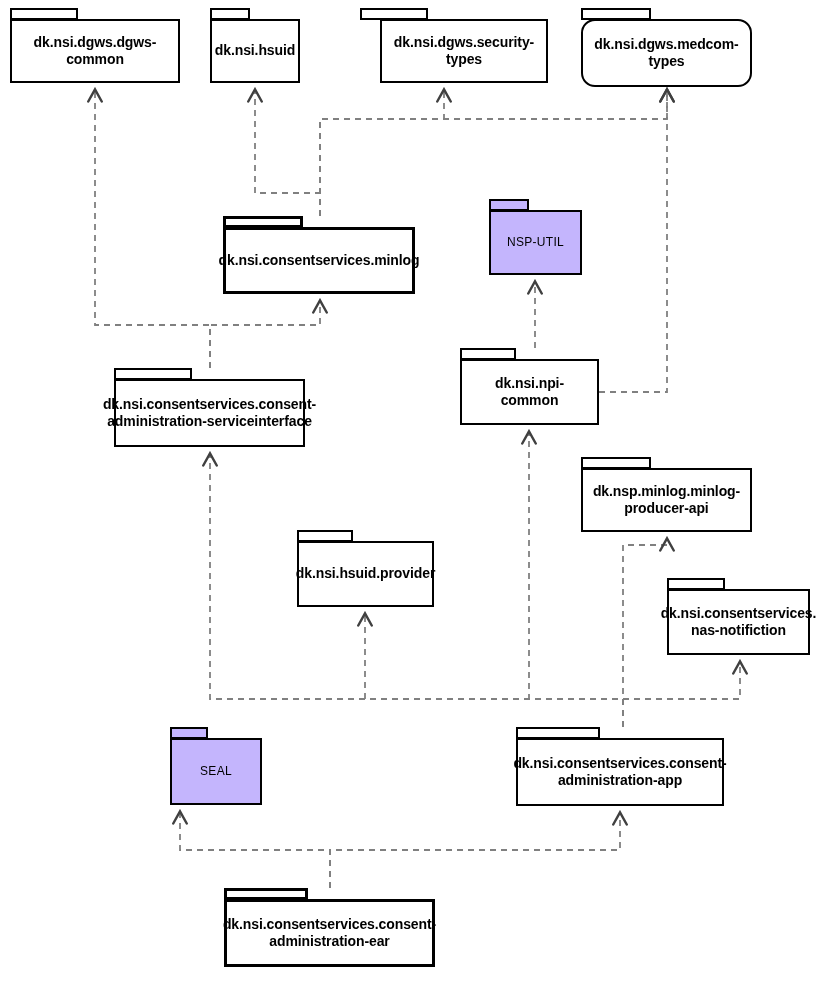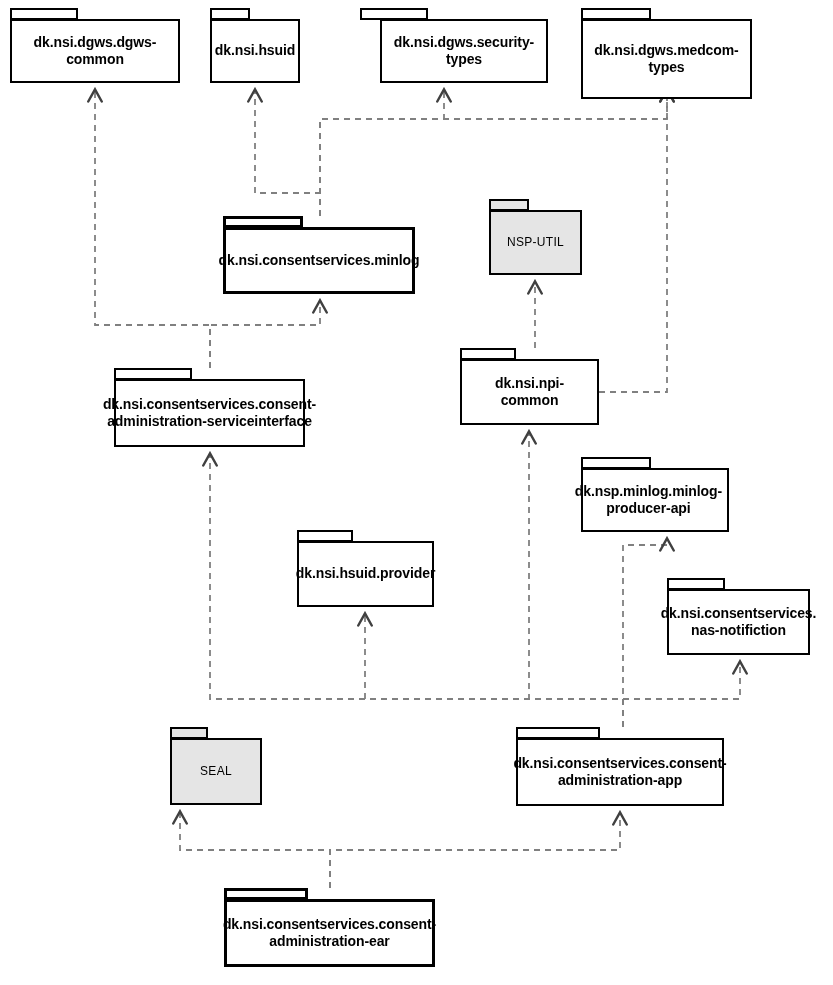--- a/index.html
+++ b/index.html
@@ -6,21 +6,21 @@
   html,body{margin:0;padding:0;background:#ffffff;}
   body{font-family:"Liberation Sans",sans-serif;}
   #diagram-root{position:relative;width:833px;height:985px;background:#ffffff;overflow:hidden;}
   #edge-layer{position:absolute;left:0;top:0;width:833px;height:985px;}
   .pkg{position:absolute;box-sizing:border-box;}
   .pkg-tab{position:absolute;left:0;top:0;box-sizing:border-box;border:2px solid #000;background:#fff;}
   .pkg-body{position:absolute;left:0;box-sizing:border-box;border:2px solid #000;background:#fff;
             display:flex;align-items:center;justify-content:center;text-align:center;}
   .pkg-label{font-size:14px;font-weight:bold;color:#000;line-height:1.22;padding:0 5px;
              white-space:pre-line;letter-spacing:-0.1px;}
-  .pkg.shaded .pkg-tab,.pkg.shaded .pkg-body{background:#e5e5e5;}
+  .pkg.shaded .pkg-tab,.pkg.shaded .pkg-body{background:#c4b5fd;}
   .pkg.shaded .pkg-label{font-weight:normal;font-size:12px;letter-spacing:.3px;}
   .pkg.thick .pkg-body,.pkg.thick .pkg-tab{border-width:3px;}
 </style>
 </head>
 <body>
 
 <div id="diagram-root">
 
   <svg id="edge-layer" viewBox="0 0 833 985" xmlns="http://www.w3.org/2000/svg">
     <defs>
@@ -60,21 +60,21 @@
         </div>
       </div>
       <div class="pkg" style="left: 360px; top: 8px; width: 168px; height: 75px;">
         <div class="pkg-tab" style="width: 68px; height: 12px;"></div>
         <div class="pkg-body" style="top: 11px; width: 168px; height: 64px; margin-left: 20px;">
           <div class="pkg-label">dk.nsi.dgws.security-types</div>
         </div>
       </div>
       <div class="pkg" style="left: 581px; top: 8px; width: 171px; height: 75px;">
         <div class="pkg-tab" style="width: 70px; height: 12px;"></div>
-        <div class="pkg-body" style="top: 11px; width: 171px; height: 80px;">
+        <div class="pkg-body" style="top: 11px; width: 171px; height: 68px; border-radius: 14px;">
           <div class="pkg-label">dk.nsi.dgws.medcom-types</div>
         </div>
       </div>
       <div class="pkg thick" style="left: 223px; top: 216px; width: 192px; height: 78px;">
         <div class="pkg-tab" style="width: 80px; height: 12px;"></div>
         <div class="pkg-body" style="top: 11px; width: 192px; height: 67px;">
           <div class="pkg-label">dk.nsi.consentservices.minlog</div>
         </div>
       </div>
       <div class="pkg shaded" style="left: 489px; top: 199px; width: 93px; height: 76px;">
@@ -91,21 +91,21 @@
         </div>
       </div>
       <div class="pkg" style="left: 460px; top: 348px; width: 139px; height: 77px;">
         <div class="pkg-tab" style="width: 56px; height: 12px;"></div>
         <div class="pkg-body" style="top: 11px; width: 139px; height: 66px;">
           <div class="pkg-label">dk.nsi.npi-common</div>
         </div>
       </div>
       <div class="pkg" style="left: 581px; top: 457px; width: 171px; height: 75px;">
         <div class="pkg-tab" style="width: 70px; height: 12px;"></div>
-        <div class="pkg-body" style="top: 11px; width: 148px; height: 64px; justify-content: flex-end;">
+        <div class="pkg-body" style="top: 11px; width: 171px; height: 64px;">
           <div class="pkg-label">dk.nsp.minlog.minlog-
 producer-api</div>
         </div>
       </div>
       <div class="pkg" style="left: 297px; top: 530px; width: 137px; height: 77px;">
         <div class="pkg-tab" style="width: 56px; height: 12px;"></div>
         <div class="pkg-body" style="top: 11px; width: 137px; height: 66px;">
           <div class="pkg-label">dk.nsi.hsuid.provider</div>
         </div>
       </div>

